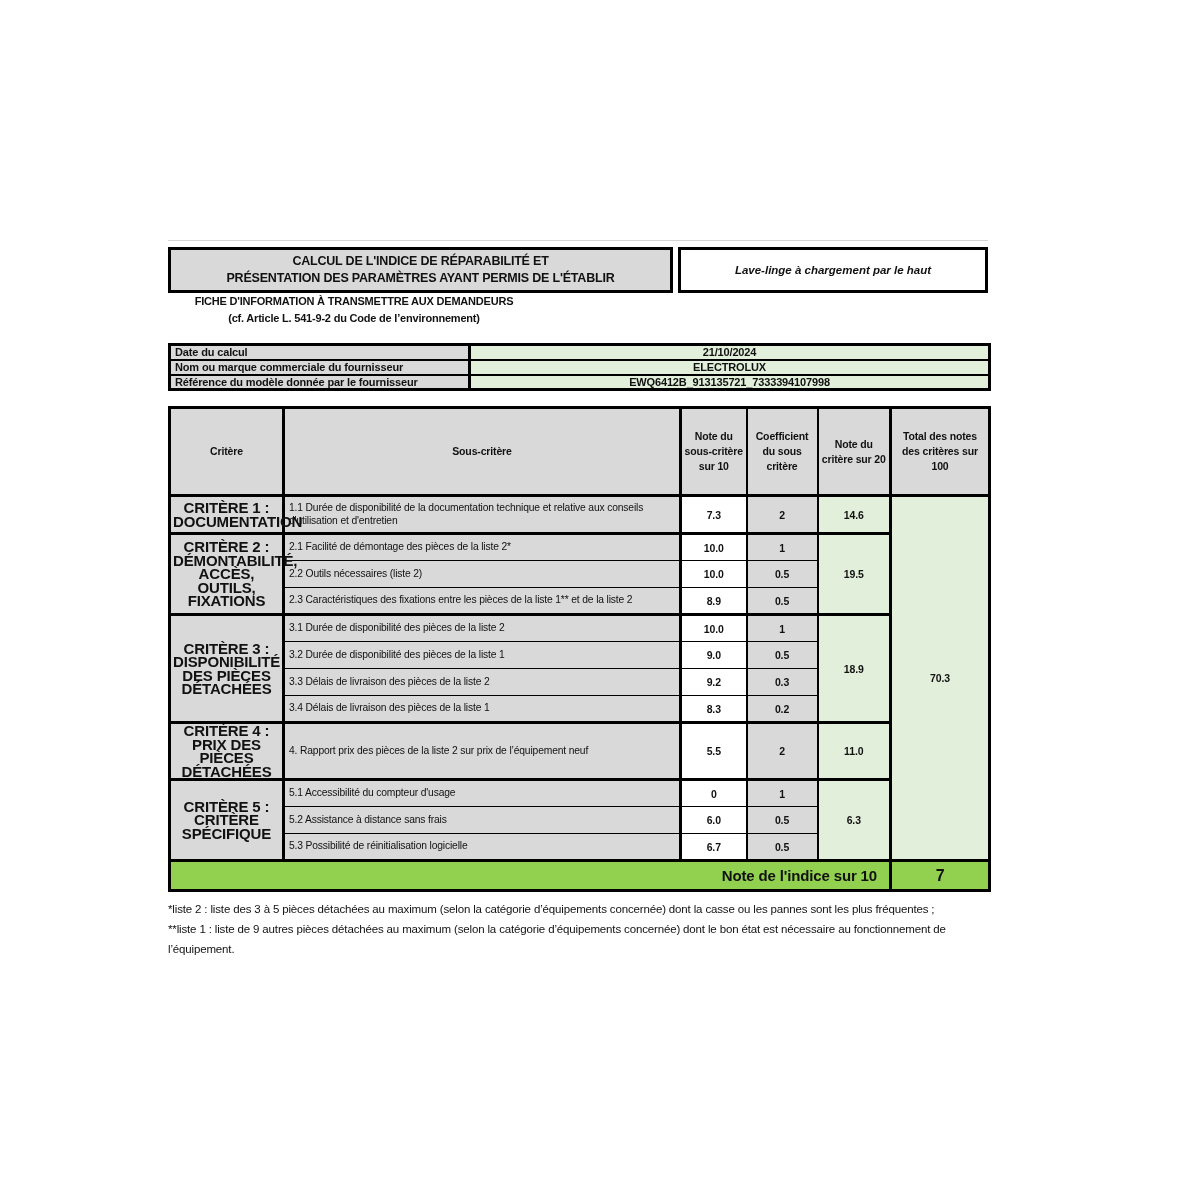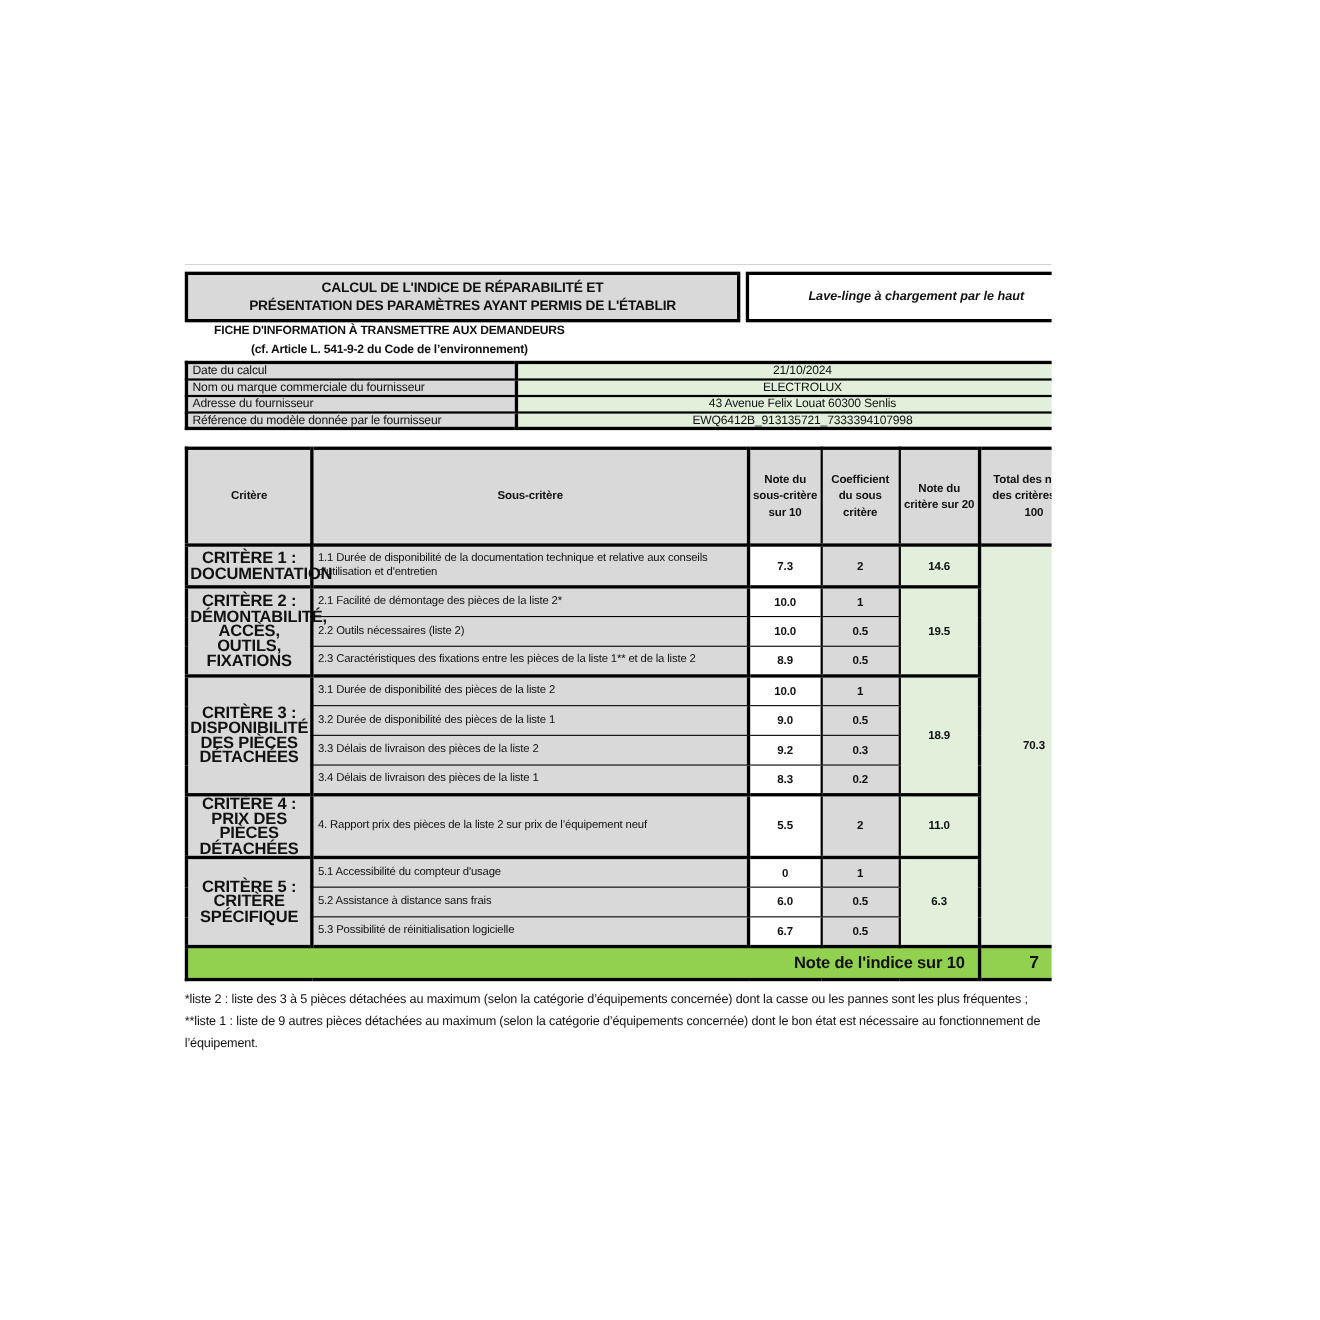--- a/index.html
+++ b/index.html
@@ -1,21 +1,21 @@
 <!DOCTYPE html>
 <html><head>
 <meta charset="utf-8">
 <style>
   * { box-sizing: border-box; }
   html, body { margin: 0; padding: 0; }
   body {
     width: 1200px; height: 1200px; background: #ffffff;
     font-family: "Liberation Sans", sans-serif; color: #111;
   }
-  .page { position: relative; width: 956px; height: 1200px; background: #fff; overflow: hidden; }
+  .page { position: relative; width: 1200px; height: 1200px; background: #fff; overflow: hidden; }
   .content { position: absolute; left: 168px; top: 240px; width: 820px; }
 
   .top-rule { height: 1px; background: #d4d4d4; margin-bottom: 6px; }
 
   .header-row { display: flex; gap: 5px; }
   .title-box {
     width: 505px; height: 46px; background: #d9d9d9; border: 3px solid #000;
     display: flex; flex-direction: column; justify-content: center;
     text-align: center; font-weight: bold; font-size: 12.5px; line-height: 17px;
     letter-spacing: -0.2px;
@@ -24,21 +24,21 @@
     flex: 1; height: 46px; background: #fff; border: 3px solid #000;
     display: flex; align-items: center; justify-content: center;
     font-weight: bold; font-style: italic; font-size: 11.5px;
   }
 
   .subtitle { width: 372px; text-align: center; font-weight: bold;
     font-size: 11px; line-height: 17px; letter-spacing: -0.2px; }
 
   table { border-collapse: collapse; table-layout: fixed; }
 
-  .info-table { margin-top: 1px; width: 820px; border: 3px solid #000; }
+  .info-table { margin-top: 16px; width: 820px; border: 3px solid #000; font-weight: bold; }
   .info-table td { border: 2px solid #000; font-size: 11px; height: 15px;
     padding: 0 4px; letter-spacing: -0.15px; }
   .info-table td.ilabel { background: #d9d9d9; border-right: 3px solid #000; }
   .info-table td.ivalue { background: #e2efda; text-align: center; }
 
   .main-table { margin-top: 15px; width: 820px; border: 3px solid #000; }
   .main-table th, .main-table td { border: 1px solid #000; letter-spacing: -0.15px; }
   .main-table th {
     background: #d9d9d9; font-weight: bold; font-size: 10.5px; line-height: 15px;
     vertical-align: middle; text-align: center; border-bottom: 3px solid #000;
@@ -105,24 +105,20 @@
           <col style="width:520px">
         </colgroup>
       <tbody>
         <tr>
           <td class="ilabel">Date du calcul</td>
           <td class="ivalue">21/10/2024</td>
         </tr>
         <tr>
           <td class="ilabel">Nom ou marque commerciale du fournisseur</td>
           <td class="ivalue">ELECTROLUX</td>
-        </tr>
-        <tr>
-          <td class="ilabel">Adresse du fournisseur</td>
-          <td class="ivalue">43  Avenue  Felix Louat  60300 Senlis</td>
         </tr>
         <tr>
           <td class="ilabel">Référence du modèle donnée par le fournisseur</td>
           <td class="ivalue">EWQ6412B_913135721_7333394107998</td>
         </tr>
       </tbody>
     </table>
 
     <table class="main-table">
       <colgroup>

